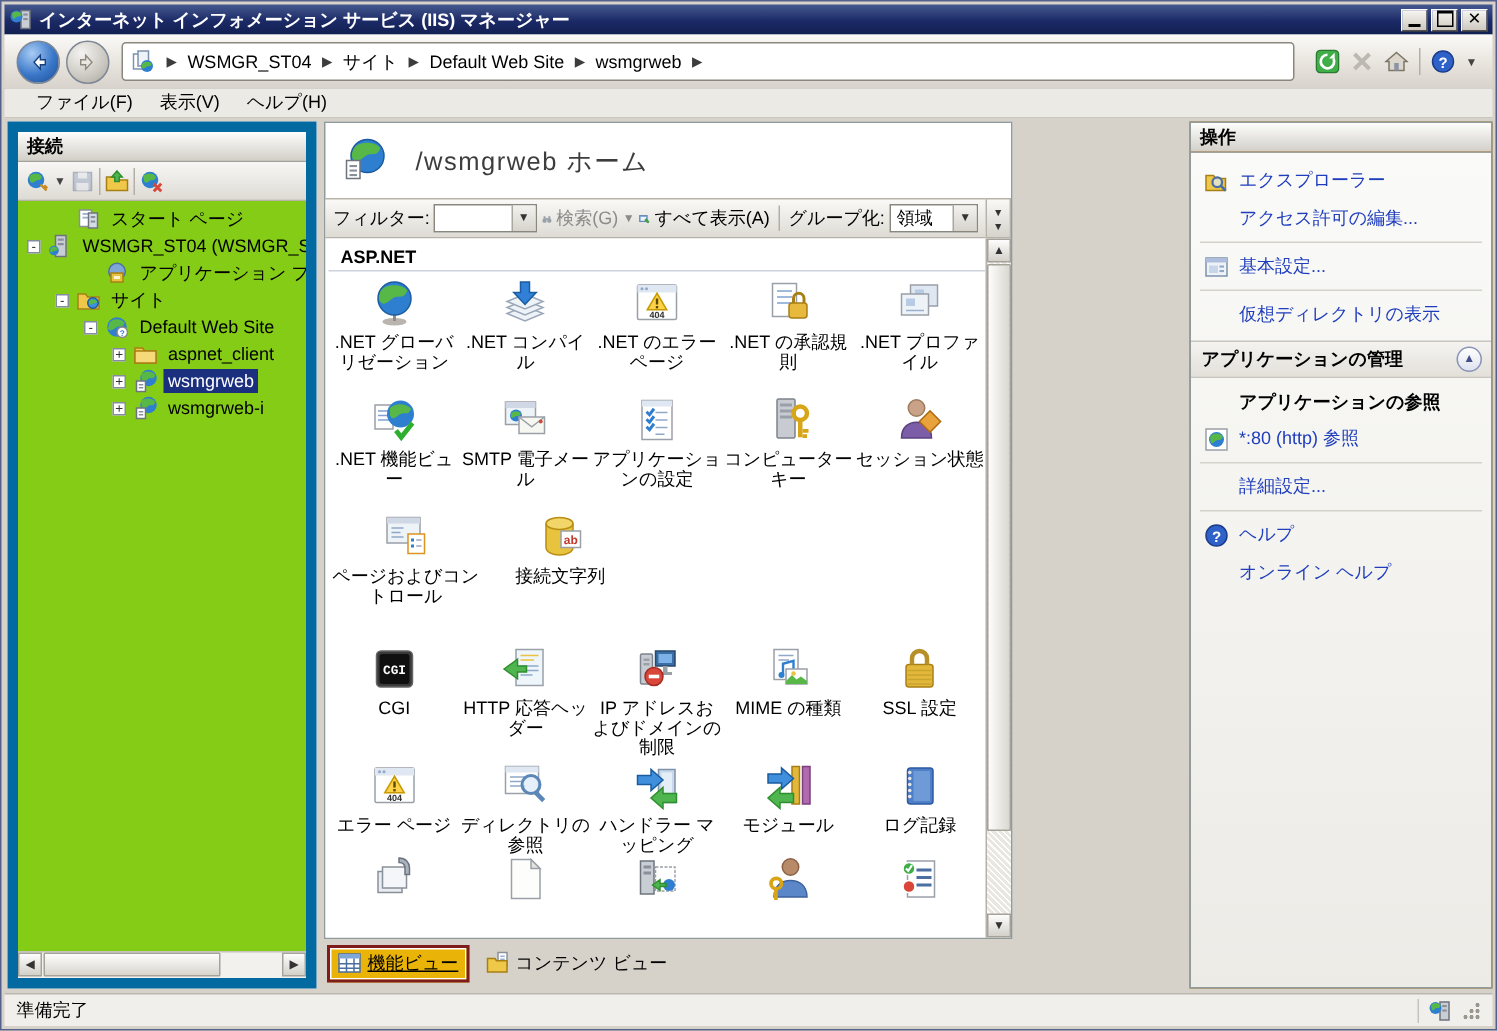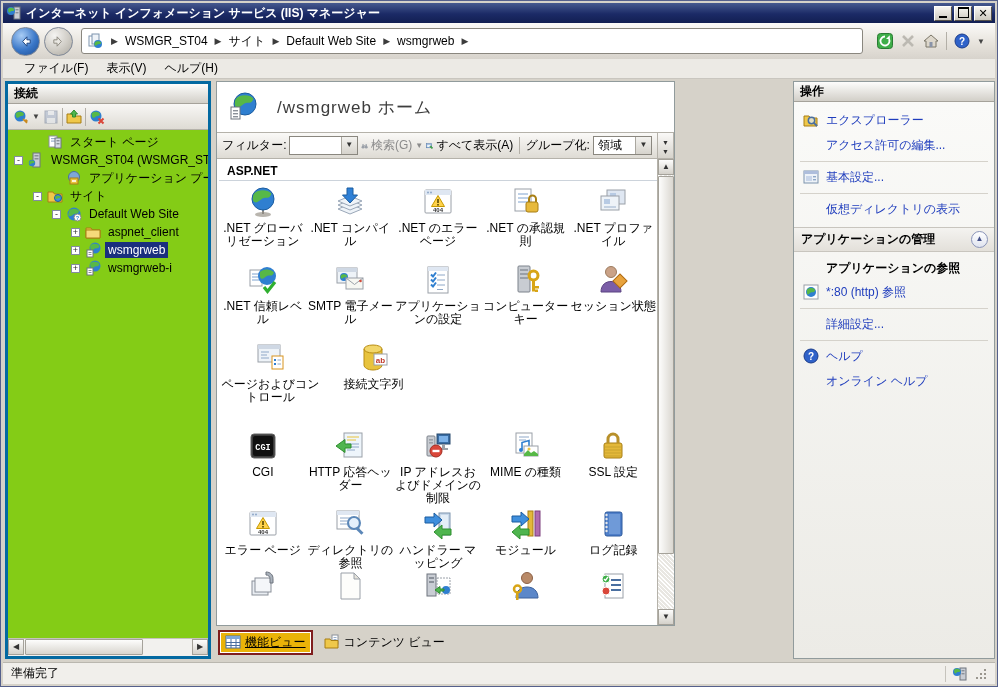--- a/index.html
+++ b/index.html
@@ -34,21 +34,21 @@
   .tbsep{width:1px;height:18px;background:#b3afa7;}
   .caret{font-size:8px;color:#444;}
   
   .menubar{position:absolute;left:2px;top:58px;right:2px;height:19px;background:#eceae5;border-bottom:1px solid #c9c6bf;
     display:flex;align-items:center;padding-left:12px;}
   .menuitem{padding:2px 9px;}
   
   .panel-header{height:20px;background:linear-gradient(#fdfdfc,#d2cfc8);border-bottom:1px solid #a5a29a;
     font-weight:bold;display:flex;align-items:center;padding:0 6px;flex:0 0 20px;box-sizing:border-box;}
   
-  .connections{position:absolute;left:4px;top:80px;width:206px;height:578px;border:3px solid #0369a1;
+  .connections{position:absolute;left:4px;top:80px;width:206px;height:578px;border:7px solid #0369a1;
     box-sizing:border-box;display:flex;flex-direction:column;background:#fff;}
   .ctoolbar{flex:0 0 25px;background:linear-gradient(#f8f7f5,#dedbd4);border-bottom:1px solid #b5b2aa;
     display:flex;align-items:center;gap:3px;padding:0 5px;}
   .ctoolbar .ticon16{width:16px;height:16px;}
   .tree{flex:1;background:#84cc16;overflow:hidden;padding-top:3px;}
   .trow{height:18px;display:flex;align-items:center;white-space:nowrap;}
   .exp{width:9px;height:9px;border:1px solid #848ca0;background:#fff;font-size:9px;line-height:7px;text-align:center;
     margin-right:5px;color:#333;box-sizing:border-box;flex:0 0 9px;}
   .exp:empty{visibility:hidden;}
   .ticon16{display:inline-block;width:16px;height:16px;}
@@ -91,21 +91,21 @@
   .vthumb{position:absolute;left:0;right:0;top:17px;height:378px;background:linear-gradient(90deg,#fdfdfc,#dad7d0);
     border:1px solid #a5a29a;box-sizing:border-box;border-radius:1px;}
   
   .tabsrow{position:absolute;left:217px;top:629px;width:571px;height:24px;display:flex;align-items:center;gap:6px;}
   .tab{display:flex;align-items:center;gap:4px;padding:2px 5px;}
   .tab.sel{background:#eab308;border:2px solid #7f1d1d;box-shadow:inset 0 0 0 1px #fff;text-decoration:underline;}
   
   .actions{position:absolute;left:792px;top:80px;width:202px;height:578px;border:1px solid #919b9c;
     box-sizing:border-box;display:flex;flex-direction:column;background:#a16207;}
   .actbody{flex:1;background:linear-gradient(#fafaf8,#ecebe6);padding-top:6px;overflow:hidden;}
-  .actrow{display:flex;align-items:flex-start;gap:7px;padding:4px 8px 4px 9px;}
+  .actrow{display:flex;align-items:flex-end;gap:7px;padding:4px 8px 4px 9px;}
   .actrow .ticon16{flex:0 0 16px;}
   .spacer16{width:16px;flex:0 0 16px;}
   .alink{color:#1f3dbd;cursor:pointer;}
   .asep{border-top:1px solid #d5d2cb;margin:3px 6px;}
   .asect{background:linear-gradient(#f4f3f0,#e3e0da);border-top:1px solid #c8c5be;border-bottom:1px solid #c8c5be;
     font-weight:bold;display:flex;align-items:center;padding:3px 6px 3px 7px;margin:5px 0 4px;}
   .chev{margin-left:auto;width:15px;height:15px;border-radius:50%;border:1px solid #8a94b8;
     background:linear-gradient(#ffffff,#dfe3ef);font-size:8px;line-height:14px;text-align:center;color:#44518a;}
   .asub{font-weight:bold;padding:4px 8px 3px 32px;}
   
@@ -470,21 +470,21 @@
                 <rect x="3" y="6" width="12" height="16" fill="#fff" stroke="#9aa0a8"></rect>
                 <g stroke="#7fa3d0">
                   <line x1="5" y1="10" x2="13" y2="10"></line>
                   <line x1="5" y1="13" x2="13" y2="13"></line>
                   <line x1="5" y1="16" x2="13" y2="16"></line>
                 </g>
                 <circle cx="20" cy="12" r="9" fill="#2f7fd0"></circle>
                 <path d="M13 8c3-3.5 11-3.5 14 .5-1.8 5-4.2 2-7 3.5s-5 5-7 1z" fill="#57b847"></path>
                 <path d="M17 23l3.5 4.5 7.5-9.5" stroke="#2faf2f" stroke-width="3.2" fill="none"></path>
               </svg></span>
-          <span class="flabel">.NET 信頼レベル</span></span>
+          <span class="flabel">.NET 機能ビュー</span></span>
         <span class="cell">
           <span class="ticon32"><svg viewBox="0 0 32 32">
                 <rect x="3" y="4" width="20" height="15" fill="#eef3f8" stroke="#9aa0a8"></rect>
                 <rect x="3" y="4" width="20" height="4" fill="#cfd8e4"></rect>
                 <circle cx="10" cy="13" r="4" fill="#2f7fd0"></circle>
                 <path d="M6.8 11.5c1.3-1.8 5.2-1.8 6.4.2-.7 2.4-2 1.2-3.2 1.7s-2.4 2.2-3.4.2z" fill="#57b847"></path>
                 <rect x="12" y="14" width="17" height="11" fill="#f7f7f2" stroke="#9aa0a8"></rect>
                 <path d="M12 14l8.5 6.5L29 14" fill="none" stroke="#9aa0a8"></path>
                 <circle cx="26.5" cy="17" r="1.3" fill="#d04a3a"></circle>
               </svg></span>

